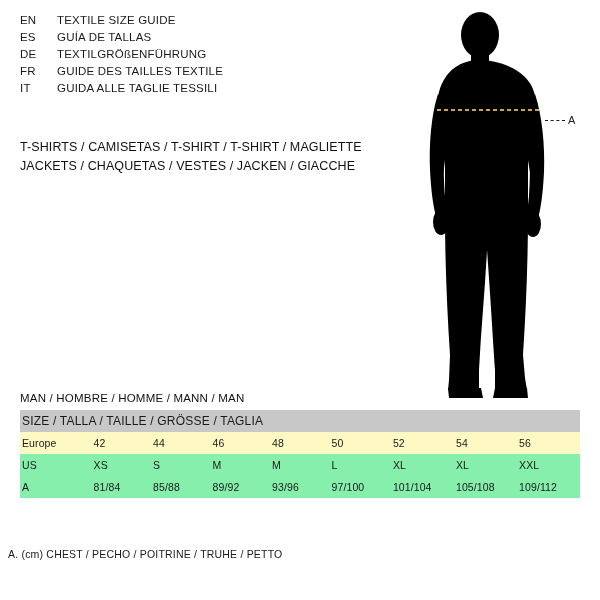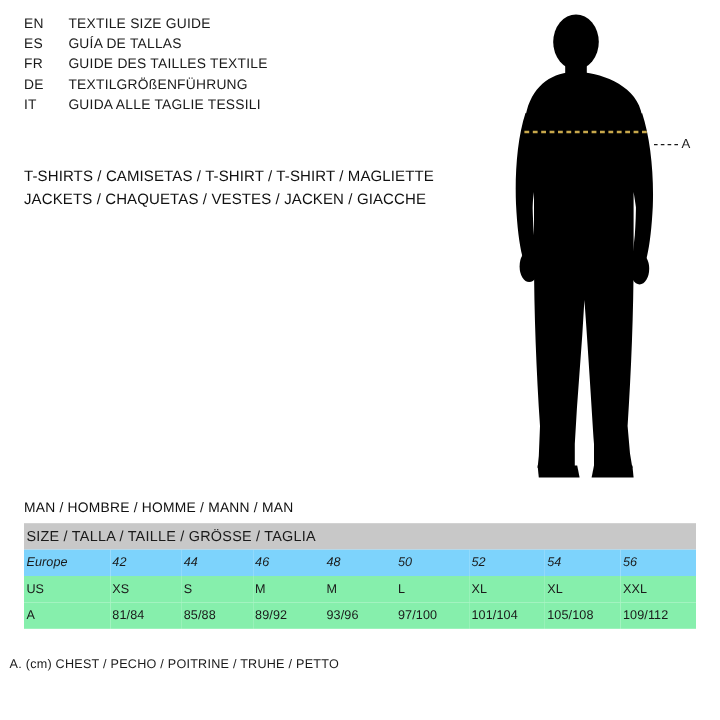--- a/index.html
+++ b/index.html
@@ -82,21 +82,21 @@
     top: 110px;
     width: 20px;
     height: 1px;
     border-top: 1px dashed #1a1a1a;
   }
 
   
   .table-wrap {
     position: absolute;
     left: 20px;
-    top: 418px;
+    top: 392px;
     width: 560px;
   }
   .table-title {
     font-size: 11.5px;
     letter-spacing: 0.2px;
     color: #111;
     margin-bottom: 6px;
   }
   table.size-table {
     border-collapse: collapse;
@@ -108,21 +108,21 @@
     padding: 3px 2px 3px 2px;
     height: 16px;
     vertical-align: middle;
     letter-spacing: 0.1px;
   }
   tr.head-row td {
     background: #c8c8c8;
     font-size: 12px;
     letter-spacing: 0.2px;
   }
-  tr.shade td { background: #7dd3fc; font-style: italic; }
+  tr.shade td { background: #fef9c3; }
   tr.plain td { background: #86efac; }
   td.label-col { width: 82px; padding-left: 2px; }
   td.val { width: 68px; }
 
   .footnote {
     position: absolute;
     left: 8px;
     top: 548px;
     font-size: 10.5px;
     letter-spacing: 0.2px;
@@ -137,26 +137,26 @@
   <div class="lang-block">
     <div class="lang-row">
       <span class="lang-code">EN</span>
       <span class="lang-text">TEXTILE SIZE GUIDE</span>
     </div>
     <div class="lang-row">
       <span class="lang-code">ES</span>
       <span class="lang-text">GUÍA DE TALLAS</span>
     </div>
     <div class="lang-row">
+      <span class="lang-code">DE</span>
+      <span class="lang-text">TEXTILGRÖßENFÜHRUNG</span>
+    </div>
+    <div class="lang-row">
       <span class="lang-code">FR</span>
       <span class="lang-text">GUIDE DES TAILLES TEXTILE</span>
-    </div>
-    <div class="lang-row">
-      <span class="lang-code">DE</span>
-      <span class="lang-text">TEXTILGRÖßENFÜHRUNG</span>
     </div>
     <div class="lang-row">
       <span class="lang-code">IT</span>
       <span class="lang-text">GUIDA ALLE TAGLIE TESSILI</span>
     </div>
   </div>
 
   <div class="categories">
     <div class="category-line">T-SHIRTS / CAMISETAS / T-SHIRT / T-SHIRT / MAGLIETTE</div>
     <div class="category-line">JACKETS / CHAQUETAS / VESTES / JACKEN / GIACCHE</div>

